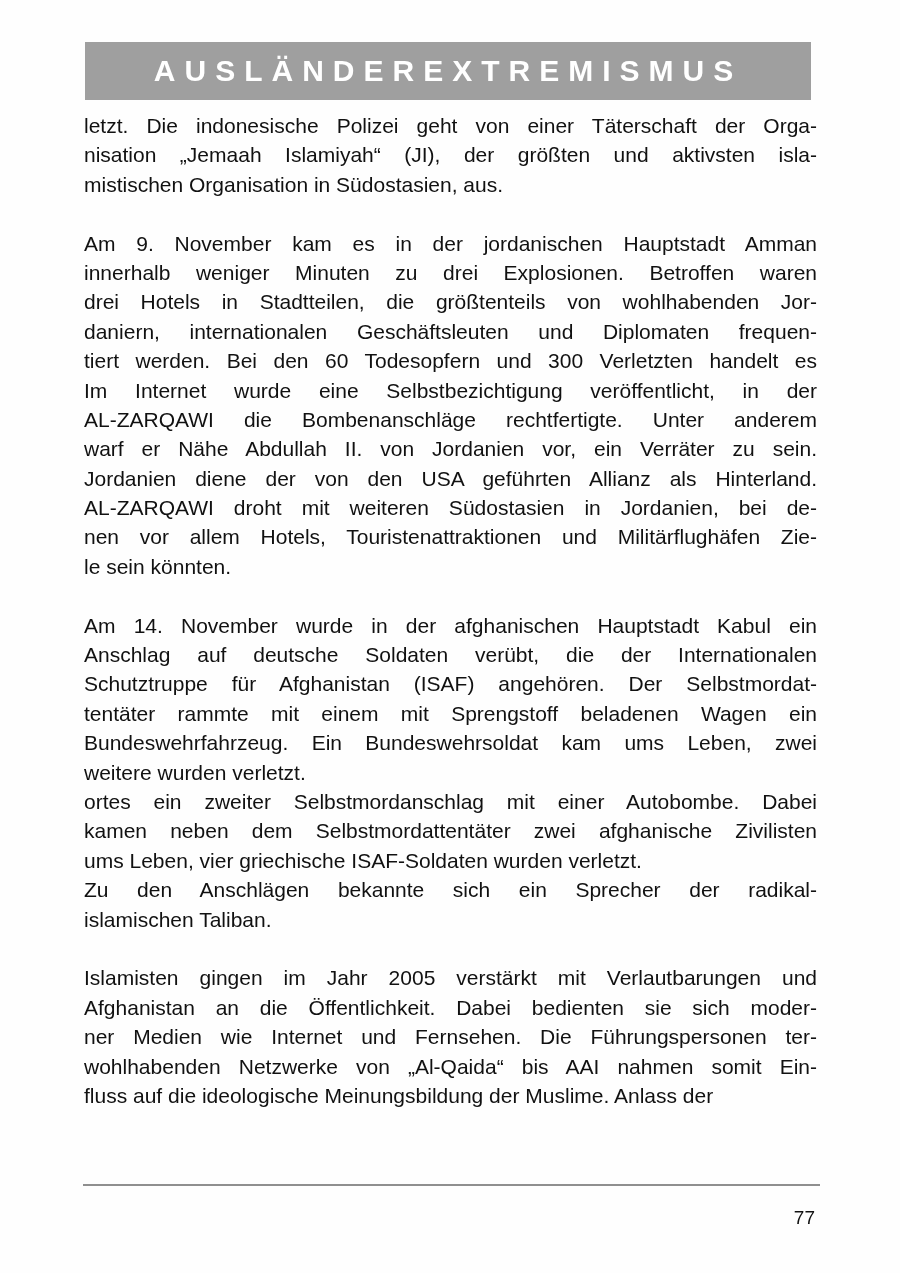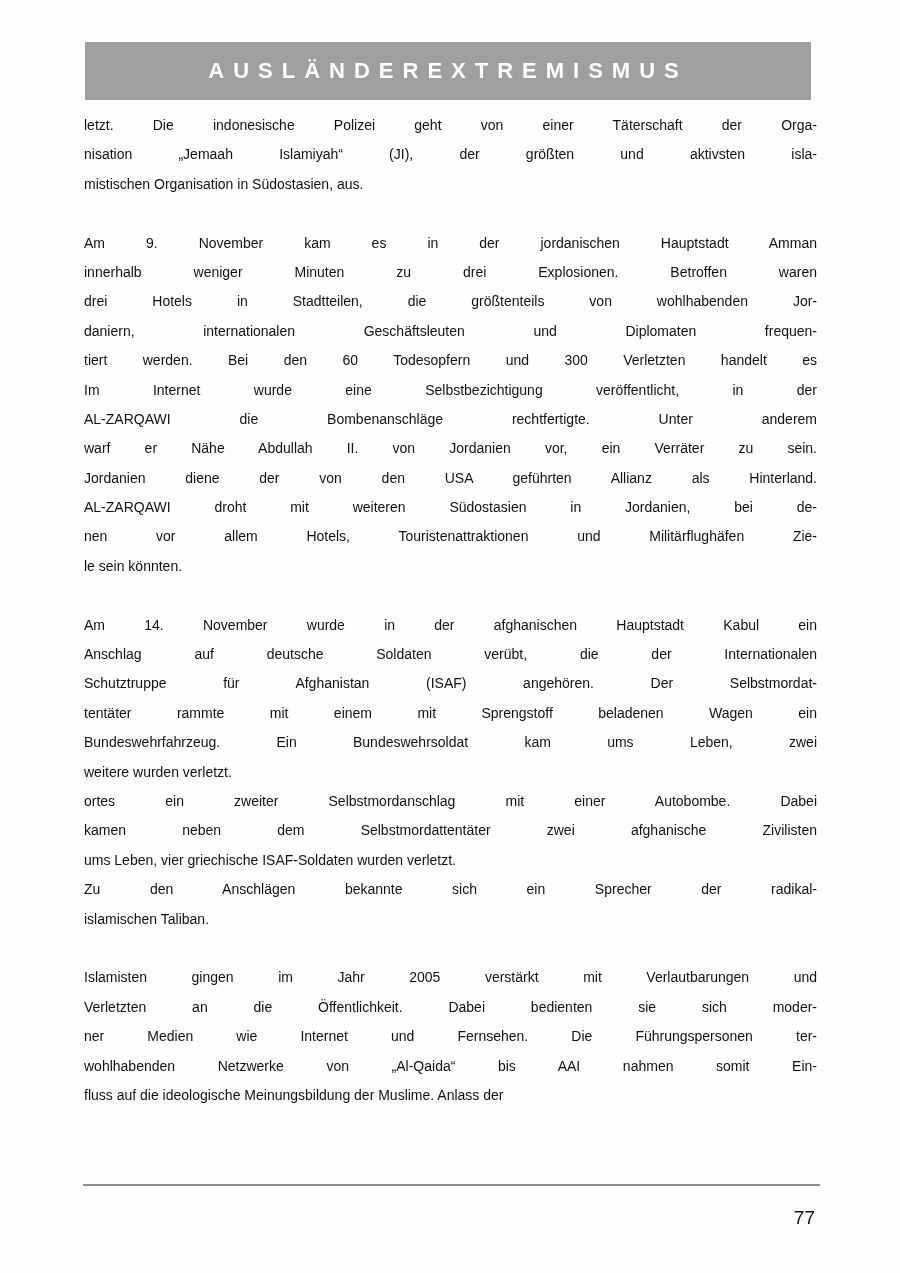--- a/index.html
+++ b/index.html
@@ -17,31 +17,31 @@
     overflow: hidden;
   }
   .banner {
     position: absolute;
     left: 85px;
     top: 42px;
     width: 726px;
     height: 58px;
     line-height: 58px;
     text-align: center;
-    font-size: 22px;
+    font-size: 30px;
     font-weight: bold;
     letter-spacing: 9px;
     color: #ffffff;
   }
   .content {
     position: absolute;
     left: 84px;
     top: 111px;
     width: 733px;
-    font-size: 14px;
+    font-size: 21px;
     line-height: 29.4px;
   }
   .paragraph { margin: 0; }
   .paragraph.gap { margin-top: 29.4px; }
   .tline {
     text-align: justify;
     text-align-last: justify;
     white-space: normal;
     height: 29.4px;
     overflow: hidden;
@@ -106,21 +106,21 @@
         <div class="tline">ortes ein zweiter Selbstmordanschlag mit einer Autobombe. Dabei</div>
         <div class="tline">kamen neben dem Selbstmordattentäter zwei afghanische Zivilisten</div>
         <div class="tline last">ums Leben, vier griechische ISAF-Soldaten wurden verletzt.</div>
       </div>
       <div class="paragraph">
         <div class="tline">Zu den Anschlägen bekannte sich ein Sprecher der radikal-</div>
         <div class="tline last">islamischen Taliban.</div>
       </div>
       <div class="paragraph gap">
         <div class="tline">Islamisten gingen im Jahr 2005 verstärkt mit Verlautbarungen und</div>
-        <div class="tline">Verletzten an die Öffentlichkeit. Dabei bedienten sie sich moder-</div>
+        <div class="tline">Afghanistan an die Öffentlichkeit. Dabei bedienten sie sich moder-</div>
         <div class="tline">ner Medien wie Internet und Fernsehen. Die Führungspersonen ter-</div>
         <div class="tline">wohlhabenden Netzwerke von „Al-Qaida“ bis AAI nahmen somit Ein-</div>
         <div class="tline last">fluss auf die ideologische Meinungsbildung der Muslime. Anlass der</div>
       </div>
     </div>
 
   <div class="footer-rule" style="border-top-color: rgb(143, 143, 143);"></div>
 
   <div class="page-number">77</div>
 

